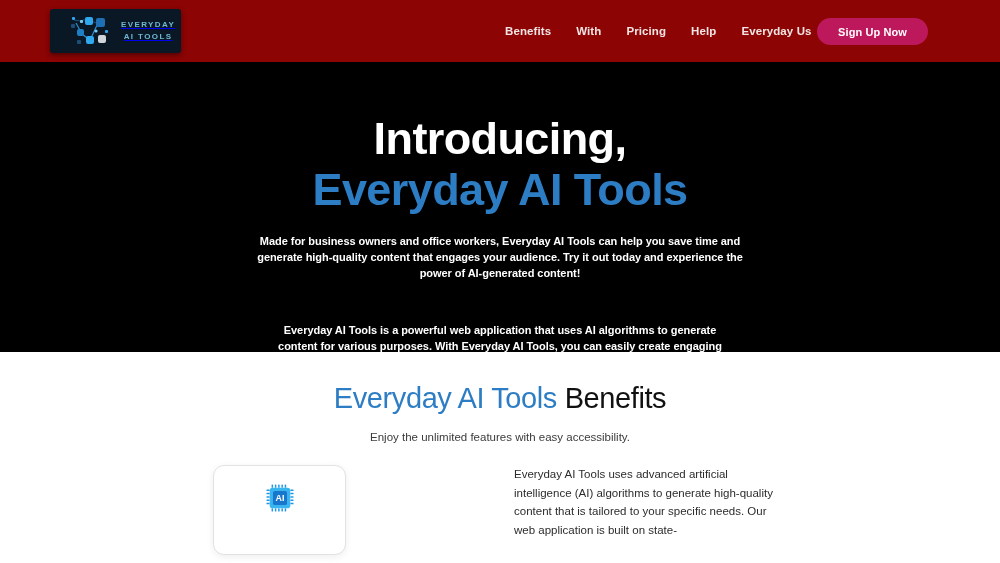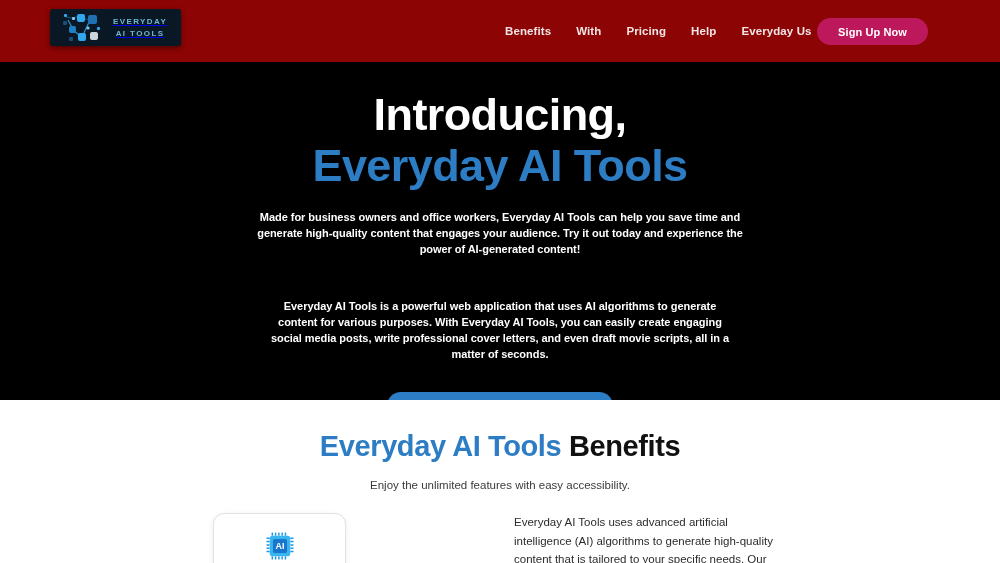--- a/index.html
+++ b/index.html
@@ -20,27 +20,27 @@
     background: #8c0404;
     display: flex;
     align-items: center;
   }
 
   .logo-box {
     position: absolute;
     left: 50px;
     top: 9px;
     width: 131px;
-    height: 37px;
+    height: 44px;
     background: #0a1724;
     border-radius: 3px;
     box-shadow: 0 2px 5px rgba(0,0,0,0.45);
     display: flex;
     align-items: center;
-    padding-left: 8px;
+    padding-left: 16px;
   }
   .logo-mark {
     width: 48px;
     height: 34px;
     flex: 0 0 auto;
   }
   .logo-text {
     margin-left: 7px;
     color: #6fb7d6;
     font-size: 8px;
@@ -83,24 +83,24 @@
     font-size: 11px;
     font-weight: bold;
     cursor: pointer;
     letter-spacing: 0.1px;
   }
 
   
   .hero {
     position: relative;
     width: 1000px;
-    height: 338px;
+    height: 290px;
     background: #000000;
     text-align: center;
-    padding-top: 28px;
+    padding-top: 52px;
   }
   .hero-title-1 {
     color: #ffffff;
     font-size: 45px;
     font-weight: bold;
     letter-spacing: -0.6px;
     line-height: 50px;
   }
   .hero-title-2 {
     color: #2d7dc4;
@@ -140,21 +140,21 @@
   .benefits {
     position: relative;
     width: 1000px;
     height: 163px;
     background: #ffffff;
     text-align: center;
     padding-top: 30px;
   }
   .benefits-heading {
     font-size: 29px;
-    font-weight: bold;
+    font-weight: normal;
     letter-spacing: -0.4px;
     color: #111111;
   }
   .benefits-heading .accent { color: #2d7dc4; }
   .benefits-sub {
     margin-top: 16px;
     font-size: 11.5px;
     color: #3b3b3b;
     text-align: center;
   }

